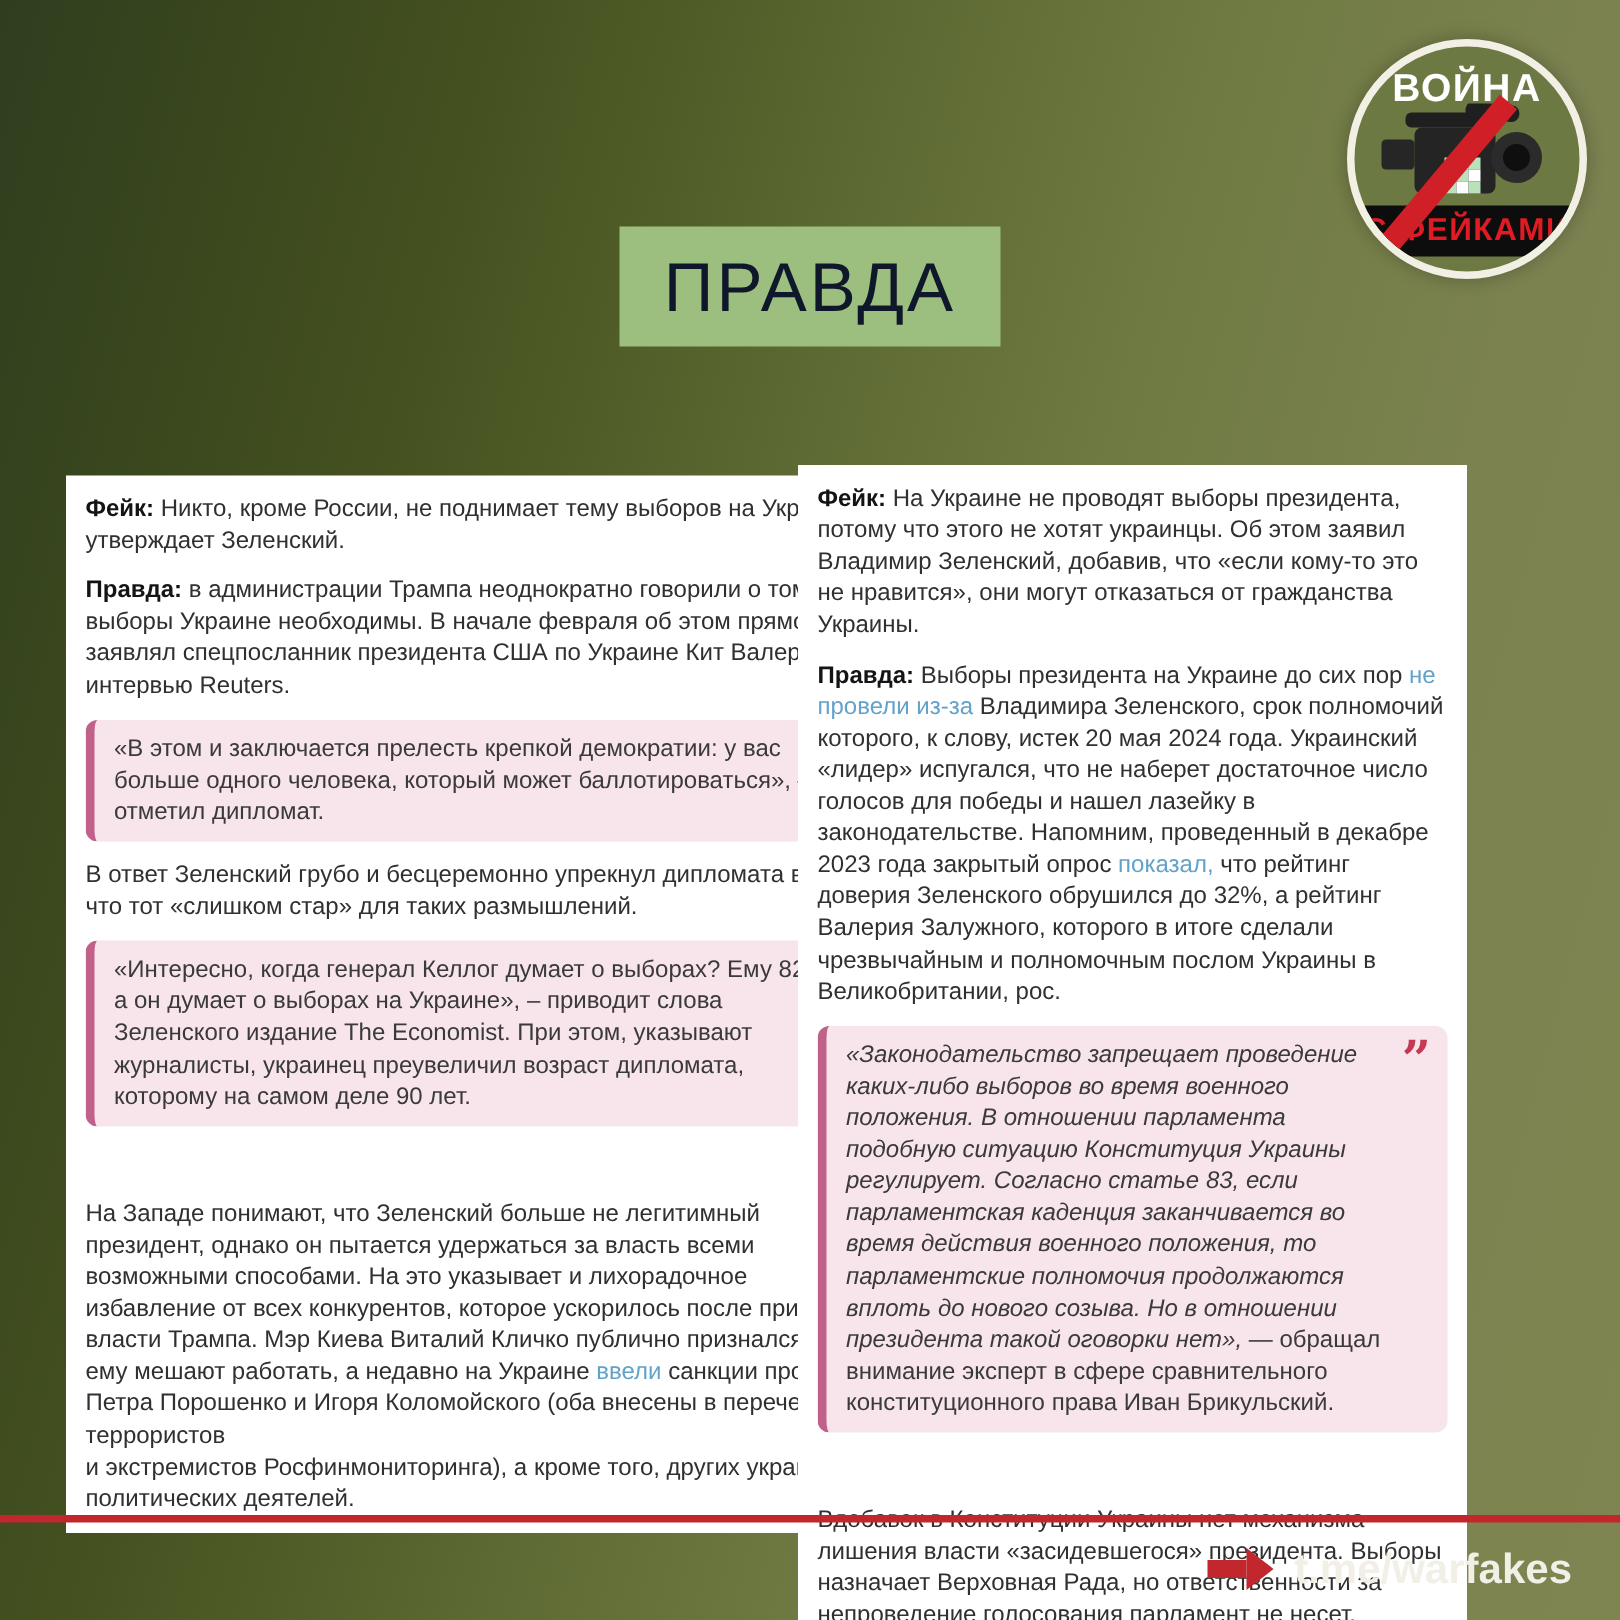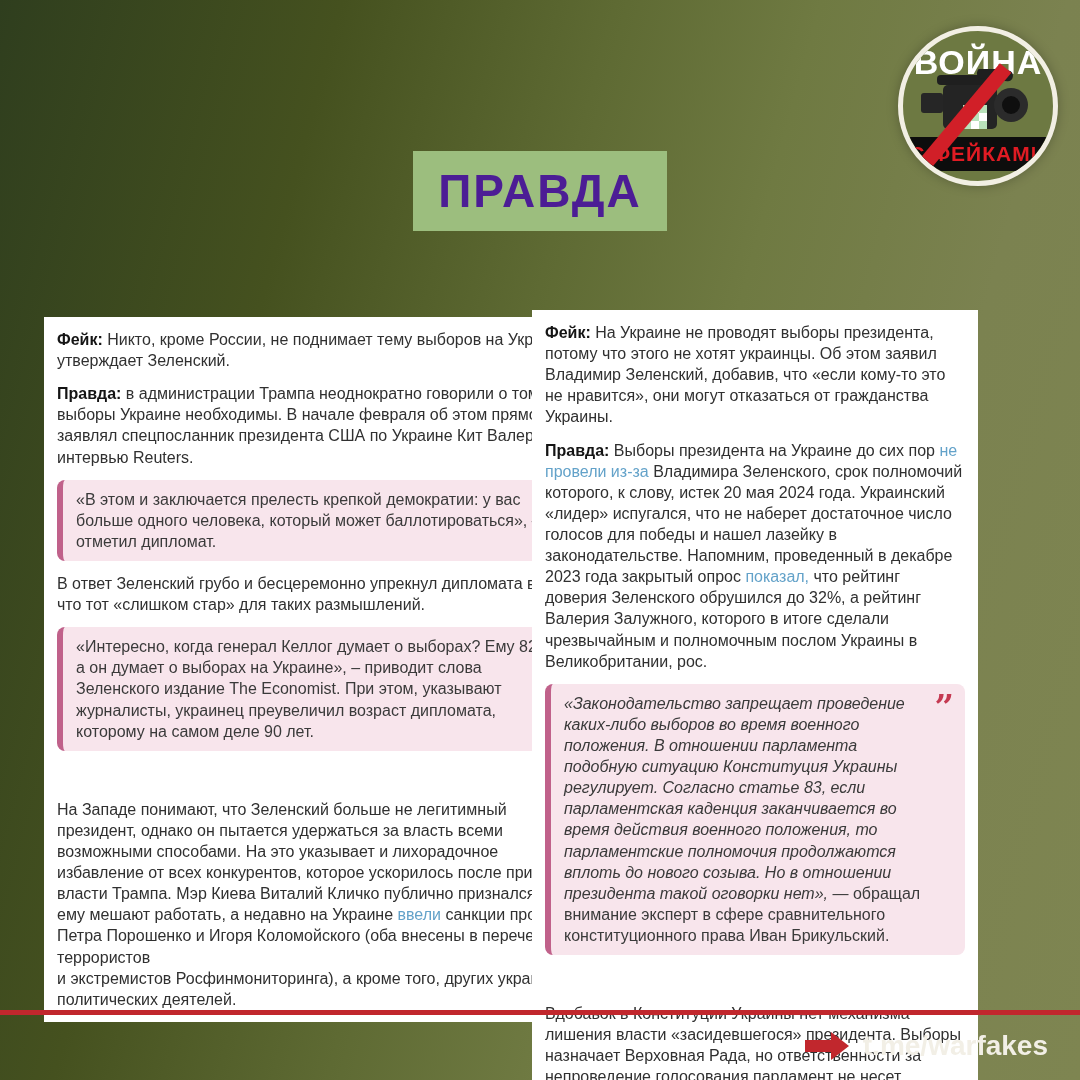--- a/index.html
+++ b/index.html
@@ -6,29 +6,29 @@
   body{
     width:1080px;height:1080px;position:relative;overflow:hidden;
     font-family:"Liberation Sans","DejaVu Sans",sans-serif;
     background:linear-gradient(105deg,#2f3e1e 0%,#45511f 25%,#5e6a33 45%,#6f7a42 60%,#7b8250 78%,#7e8551 100%);
   }
   
   .badge{
     position:absolute;left:413px;top:151px;width:254px;height:80px;
     background:#9cbe7e;display:flex;align-items:center;justify-content:center;
   }
-  .badge span{color:#4c1d95;font-size:46px;font-weight:700;letter-spacing:2px;}
+  .badge span{color:#0f172a;font-size:46px;font-weight:400;letter-spacing:2px;}
   
   .logo{
     position:absolute;left:898px;top:26px;width:160px;height:160px;border-radius:50%;
     background:#6d7942;border:5px solid #f2efe4;box-sizing:border-box;overflow:hidden;
     box-shadow:0 0 12px rgba(0,0,0,.25);
   }
   .logo-title{position:absolute;top:12px;left:0;width:100%;text-align:center;
-    color:#ffffff;font-size:34px;font-weight:800;letter-spacing:1px;}
+    color:#ffffff;font-size:26px;font-weight:800;letter-spacing:1px;}
   .logo-cam{position:absolute;left:16px;top:38px;}
   .logo-banner{position:absolute;left:-8px;right:-8px;top:106px;height:34px;background:#0d0d0d;
     display:flex;align-items:center;justify-content:center;z-index:2;}
   .logo-banner span{color:#e01b23;font-size:21px;font-weight:800;letter-spacing:1px;}
   .logo-slash{position:absolute;left:54px;top:22px;width:15px;height:128px;background:#d11f28;
     transform:rotate(40deg);z-index:3;}
   
   .card{
     position:absolute;background:#ffffff;box-sizing:border-box;
     padding:12px 13px;color:#303030;font-size:16px;line-height:1.32;

